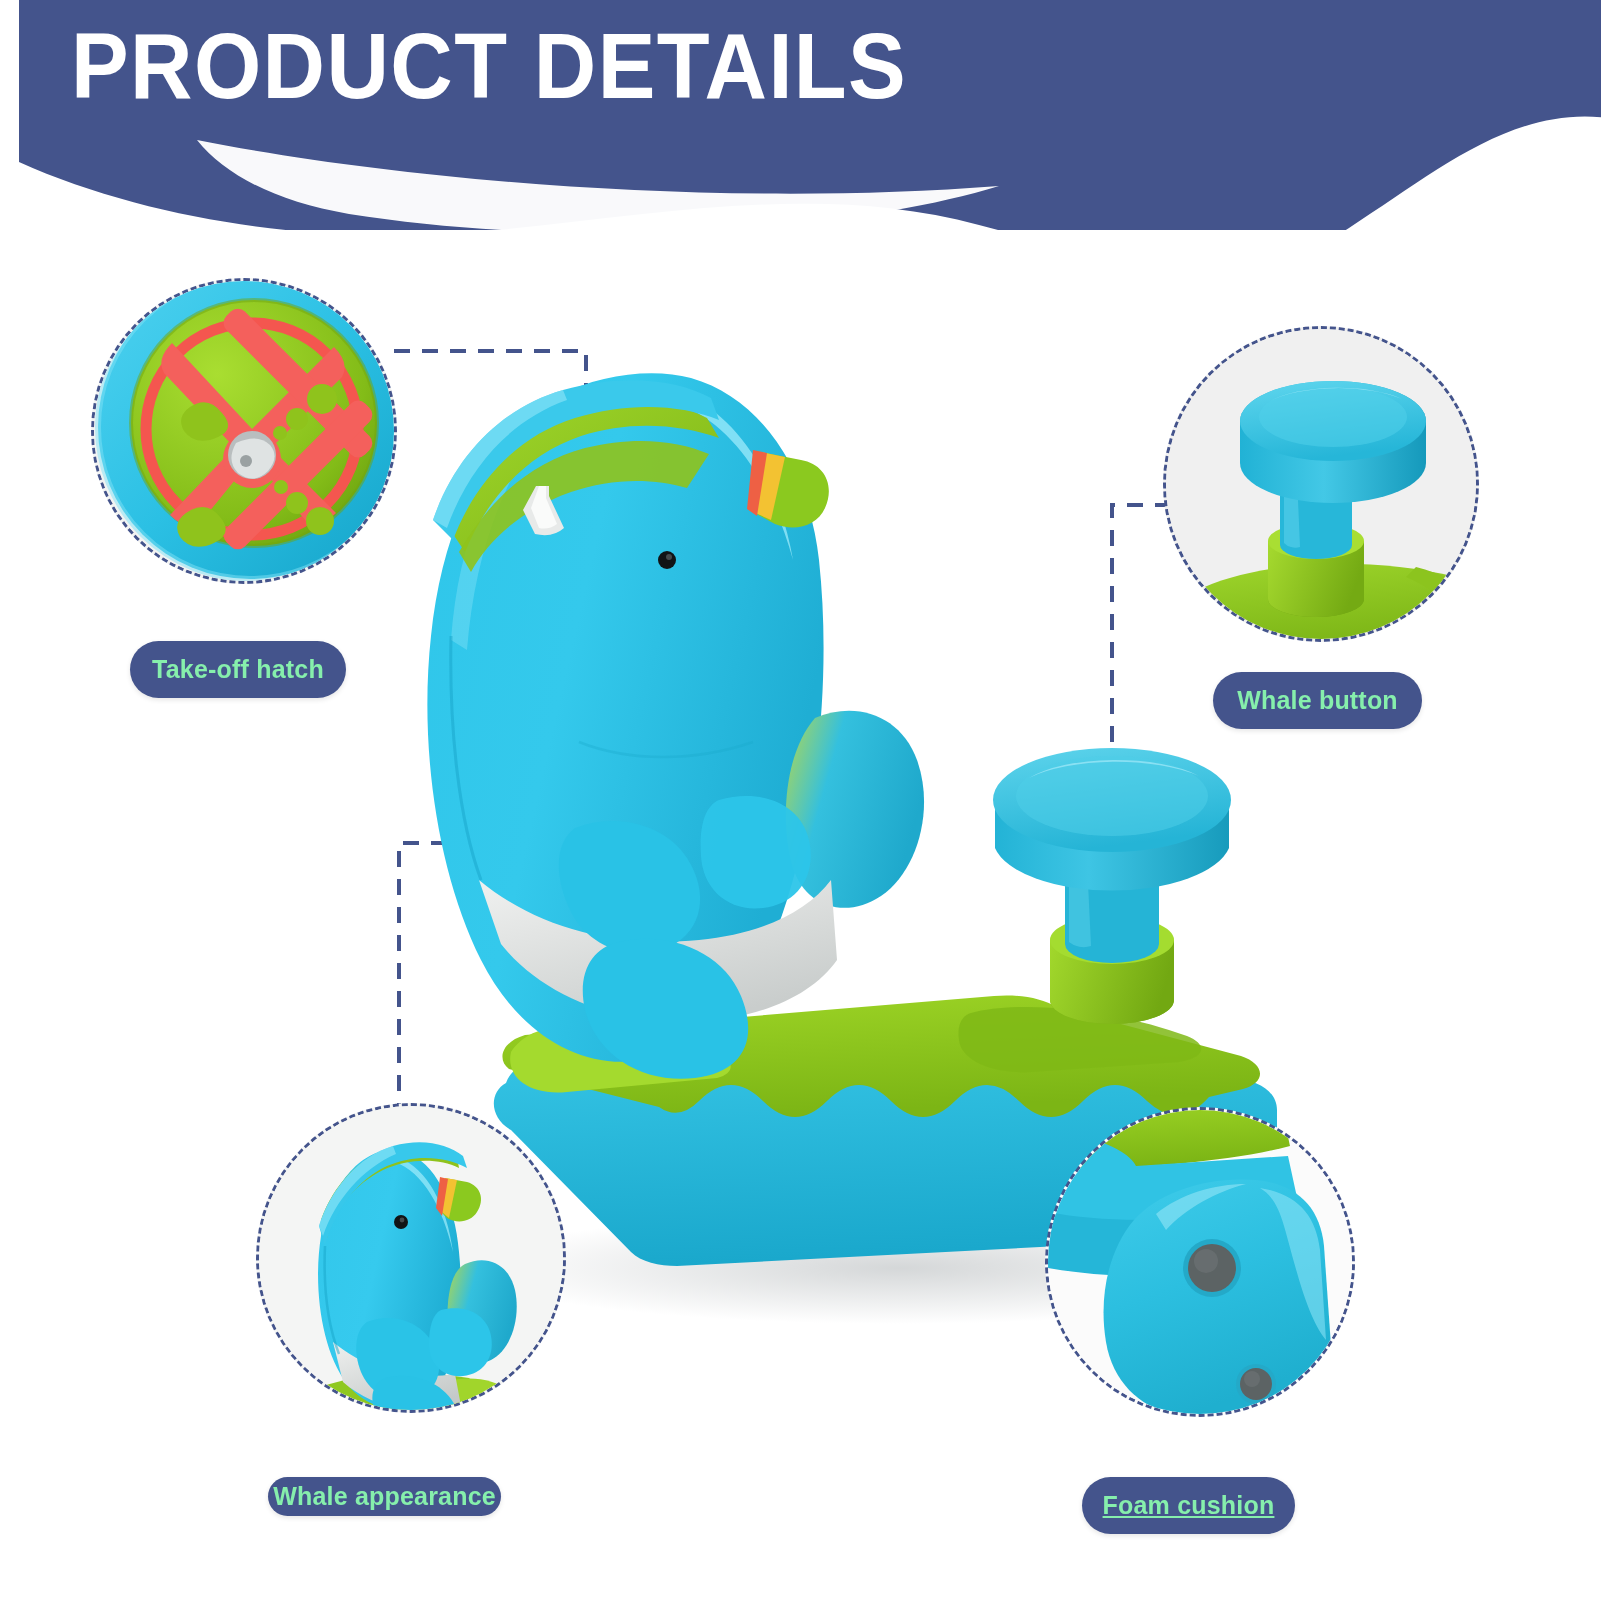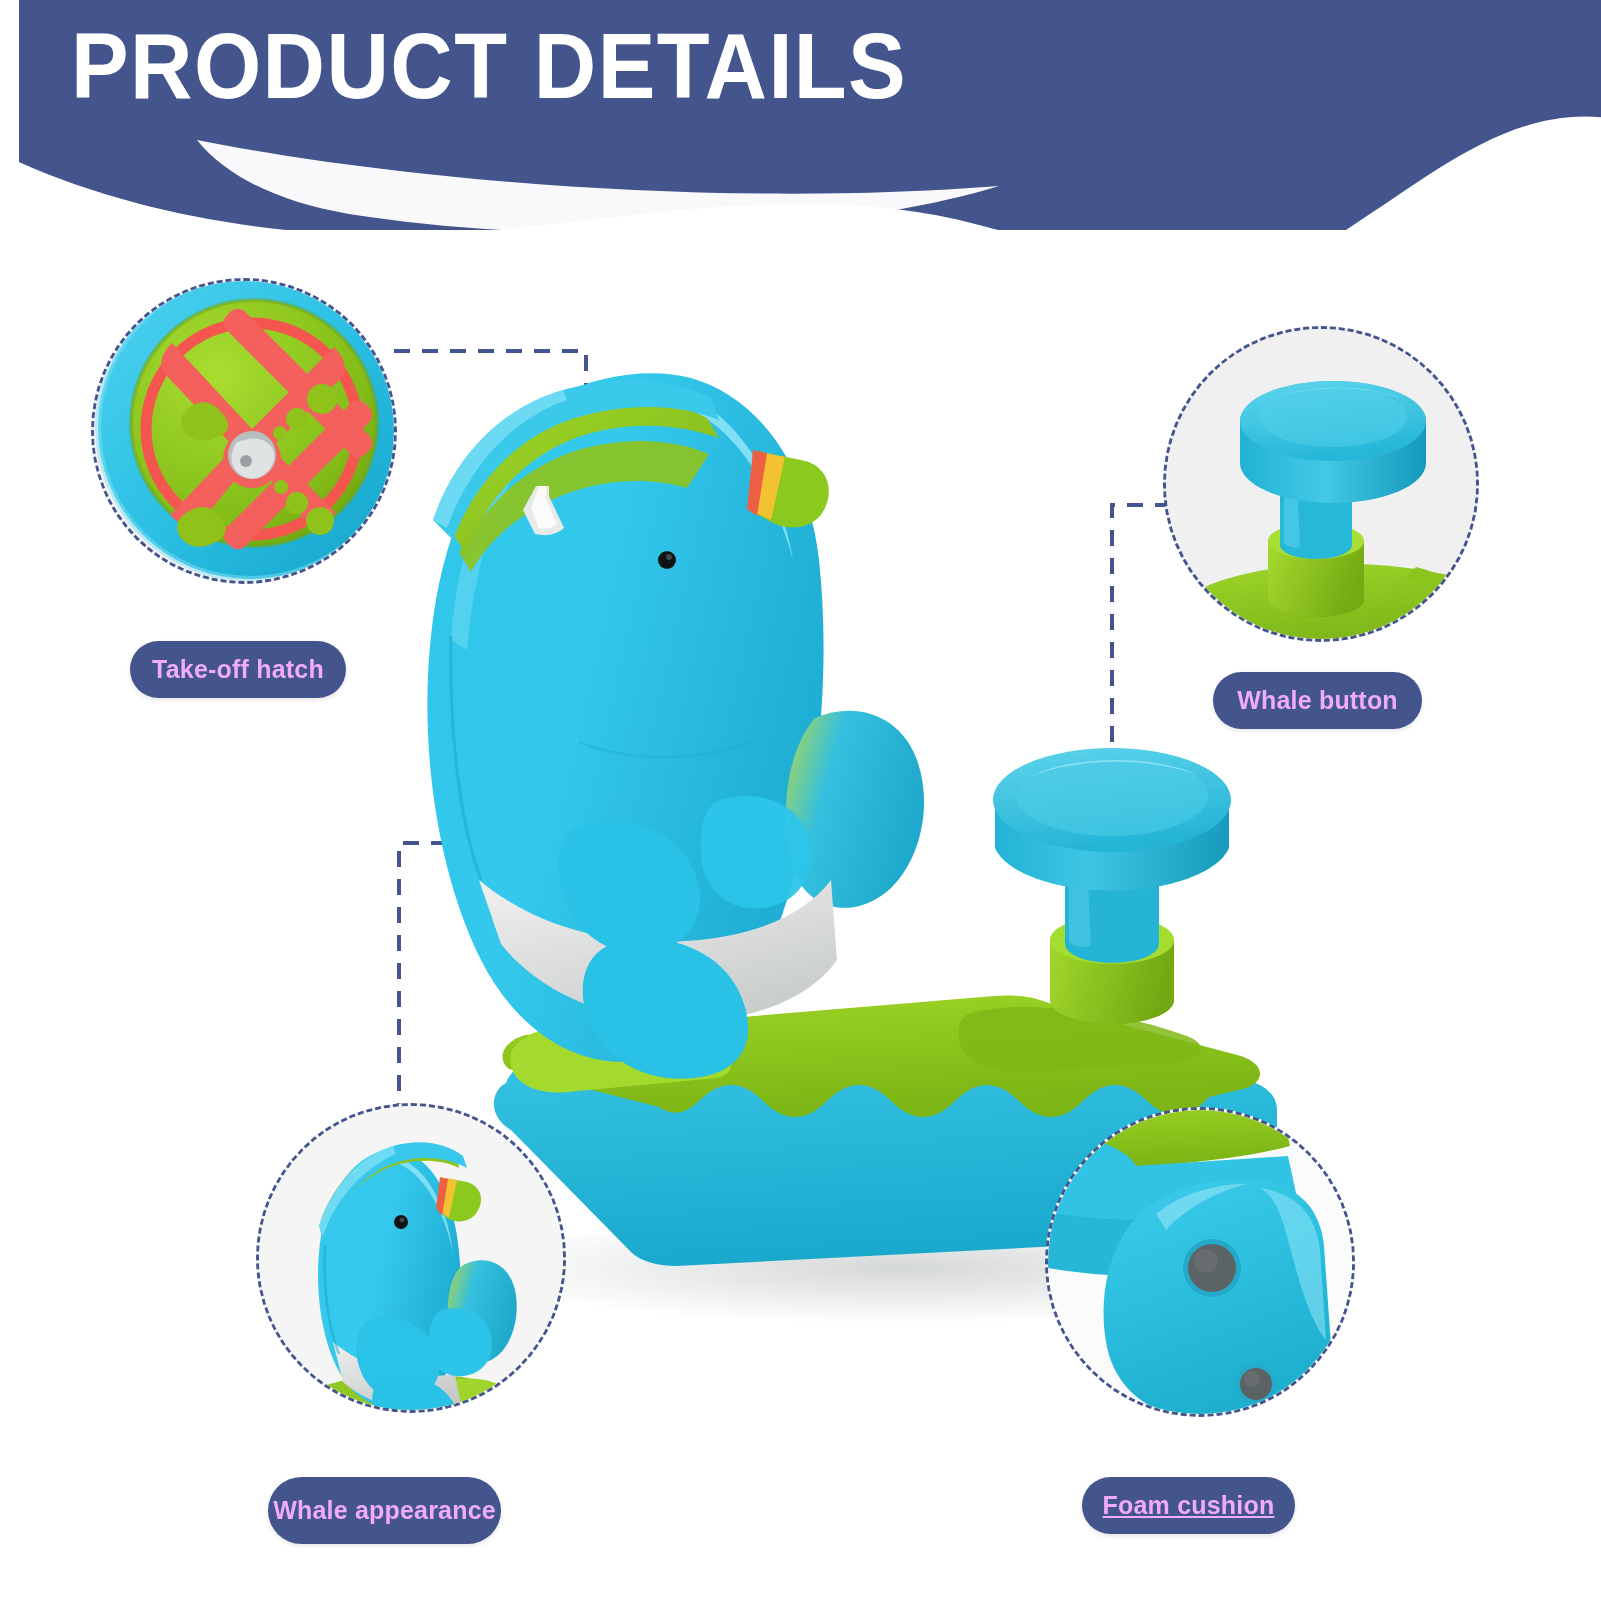--- a/index.html
+++ b/index.html
@@ -41,33 +41,33 @@
     transform: scaleX(0.93);
     transform-origin: left top;
     white-space: nowrap;
     line-height: 1.05;
   }
 
   
   .badge {
     position: absolute;
     background: #44548C;
-    color: #f0abfc;
+    color: #86efac;
     font-weight: bold;
     border-radius: 40px;
     display: flex;
     align-items: center;
     justify-content: center;
     white-space: nowrap;
     letter-spacing: 0.2px;
     box-shadow: 0 2px 5px rgba(0,0,0,0.10);
   }
   #badge-hatch   { left: 111px;  top: 641px;  width: 216px; height: 57px; font-size: 25px; }
   #badge-launch  { left: 1194px; top: 672px;  width: 209px; height: 57px; font-size: 25px; }
-  #badge-whale   { left: 249px;  top: 1477px; width: 233px; height: 67px; font-size: 25px; }
+  #badge-whale   { left: 249px;  top: 1477px; width: 233px; height: 39px; font-size: 25px; }
   #badge-foam    { left: 1063px; top: 1477px; width: 213px; height: 57px; font-size: 25px; text-decoration: underline; }
 
   
   .callout {
     position: absolute;
     border-radius: 50%;
     border: 3px dashed #44548C;
     background: #f4f4f4;
     overflow: hidden;
     box-sizing: border-box;

